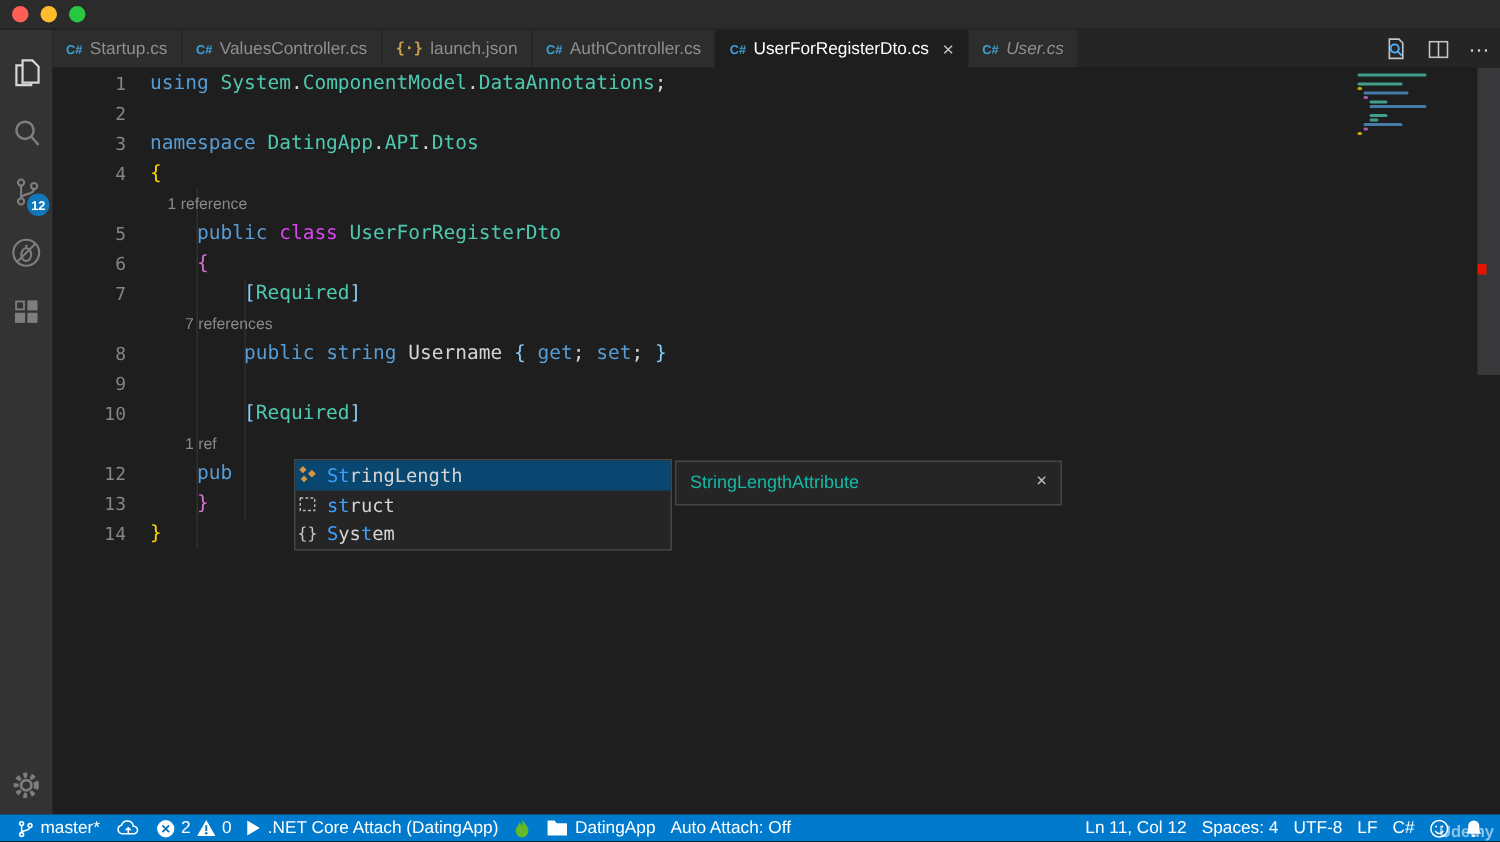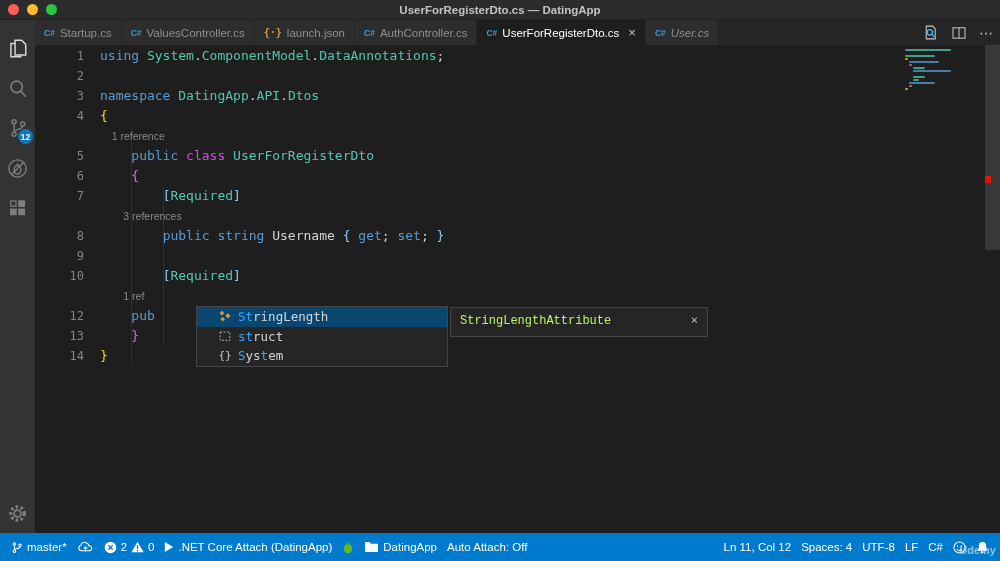--- a/index.html
+++ b/index.html
@@ -58,58 +58,57 @@
   .bulb { position:absolute; left:66px; top:3px; }
   .indent-guide { position:absolute; width:1px; background:rgba(255,255,255,.08); }
   
   .minimap { position:absolute; left:870px; top:4px; width:70px; }
   .mm-line { height:2px; margin-bottom:1px; border-radius:1px; opacity:.75; }
   .scrollbar { position:absolute; right:0; top:0; width:15px; height:205px; background:#38383a; }
   .ruler-error { position:absolute; right:9px; top:131px; width:6px; height:7px; background:#e51400; }
   
   .suggest { position:absolute; left:161px; top:261px; width:252px; background:#252526;
              border:1px solid #454545; z-index:5; }
-  .sg-row { height:19.5px; display:flex; align-items:center; gap:5px; padding:0 20px;
+  .sg-row { height:19.5px; display:flex; align-items:center; gap:5px; padding:0 0;
             color:#d4d4d4; font-family:"DejaVu Sans Mono","Liberation Mono",monospace;
             font-size:12.5px; cursor:pointer; }
   .sg-row.selected { background:#094771; }
   .sg-ic { width:16px; height:16px; flex:0 0 auto; display:flex; align-items:center; justify-content:center; }
   .sg-ns { color:#c5c5c5; font-size:11px; font-family:"DejaVu Sans Mono",monospace; }
   .hl { color:#3ca1ff; }
   
   .docs { position:absolute; left:415px; top:262px; width:258px; background:#252526;
           border:1px solid #454545; z-index:5; padding:6px 9px 8px 9px; }
   .docs-head { display:flex; justify-content:space-between; align-items:flex-start; }
-  .docs-title { font-family:Liberation Mono, monospace; font-size:12px;
-                color:#bef264; }
+  .docs-title { font-family:Liberation Sans, sans-serif; font-size:12px;
+                color:#14b8a6; }
   .docs-close { color:#b8b8b8; font-size:12px; cursor:pointer; line-height:1; }
   .docs-body { margin-top:8px; font-size:12.5px; line-height:1.55; color:#d8d8d8; }
   
-  .statusbar { height:28px; flex:0 0 auto; display:flex; align-items:center;
+  .statusbar { height:18px; flex:0 0 auto; display:flex; align-items:center;
                justify-content:space-between; color:#ffffff; font-size:11.5px;
                padding:0 6px 0 6px; position:relative; }
   .sb-group { display:flex; align-items:center; height:100%; }
   .sb-item { display:flex; align-items:center; gap:4px; padding:0 5px; height:100%; cursor:pointer; }
   .sb-item svg { display:block; }
   .watermark-wrap { position:relative; display:flex; align-items:center; }
   .watermark { position:absolute; right:-2px; top:3px; color:rgba(255,255,255,.55);
                font-size:11px; font-weight:bold; pointer-events:none; }
 </style>
 </head>
 <body>
 
 <div class="app">
 
   <div class="titlebar">
     <div class="traffic">
       <span id="tl-red" style="background: rgb(255, 95, 87);"></span>
       <span id="tl-yellow" style="background: rgb(254, 188, 46);"></span>
       <span id="tl-green" style="background: rgb(40, 200, 64);"></span>
     </div>
-    <div class="title-text">UserForRegisterDto.cs — DatingApp</div>
   </div>
 
   <div class="body">
     <div class="activitybar" id="activitybar">
         <div class="act-item active">
           <svg viewBox="0 0 28 28" width="23" height="23" fill="none" stroke="currentColor" stroke-width="1.8">
             <path d="M11 4h8l5 5v13H11z"></path>
             <path d="M11 8H6v16h12v-2"></path>
           </svg>
         </div>
@@ -230,21 +229,21 @@
             <div class="line-row">
               <div class="gut">6</div>
               <div class="code"><span style="color: rgb(212, 212, 212);">    </span><span style="color: rgb(218, 112, 214);">{</span></div>
             </div>
             <div class="line-row">
               <div class="gut">7</div>
               <div class="code"><span style="color: rgb(212, 212, 212);">        </span><span style="color: rgb(135, 206, 250);">[</span><span style="color: rgb(78, 201, 176);">Required</span><span style="color: rgb(135, 206, 250);">]</span></div>
             </div>
             <div class="line-row">
               <div class="gut"></div>
-              <div class="codelens">        3 references</div>
+              <div class="codelens">        7 references</div>
             </div>
             <div class="line-row">
               <div class="gut">8</div>
               <div class="code"><span style="color: rgb(212, 212, 212);">        </span><span style="color: rgb(86, 156, 214);">public </span><span style="color: rgb(86, 156, 214);">string </span><span style="color: rgb(212, 212, 212);">Username </span><span style="color: rgb(135, 206, 250);">{</span><span style="color: rgb(212, 212, 212);"> </span><span style="color: rgb(86, 156, 214);">get</span><span style="color: rgb(212, 212, 212);">; </span><span style="color: rgb(86, 156, 214);">set</span><span style="color: rgb(212, 212, 212);">;</span><span style="color: rgb(212, 212, 212);"> </span><span style="color: rgb(135, 206, 250);">}</span></div>
             </div>
             <div class="line-row">
               <div class="gut">9</div>
               <div class="code"></div>
             </div>
             <div class="line-row">

